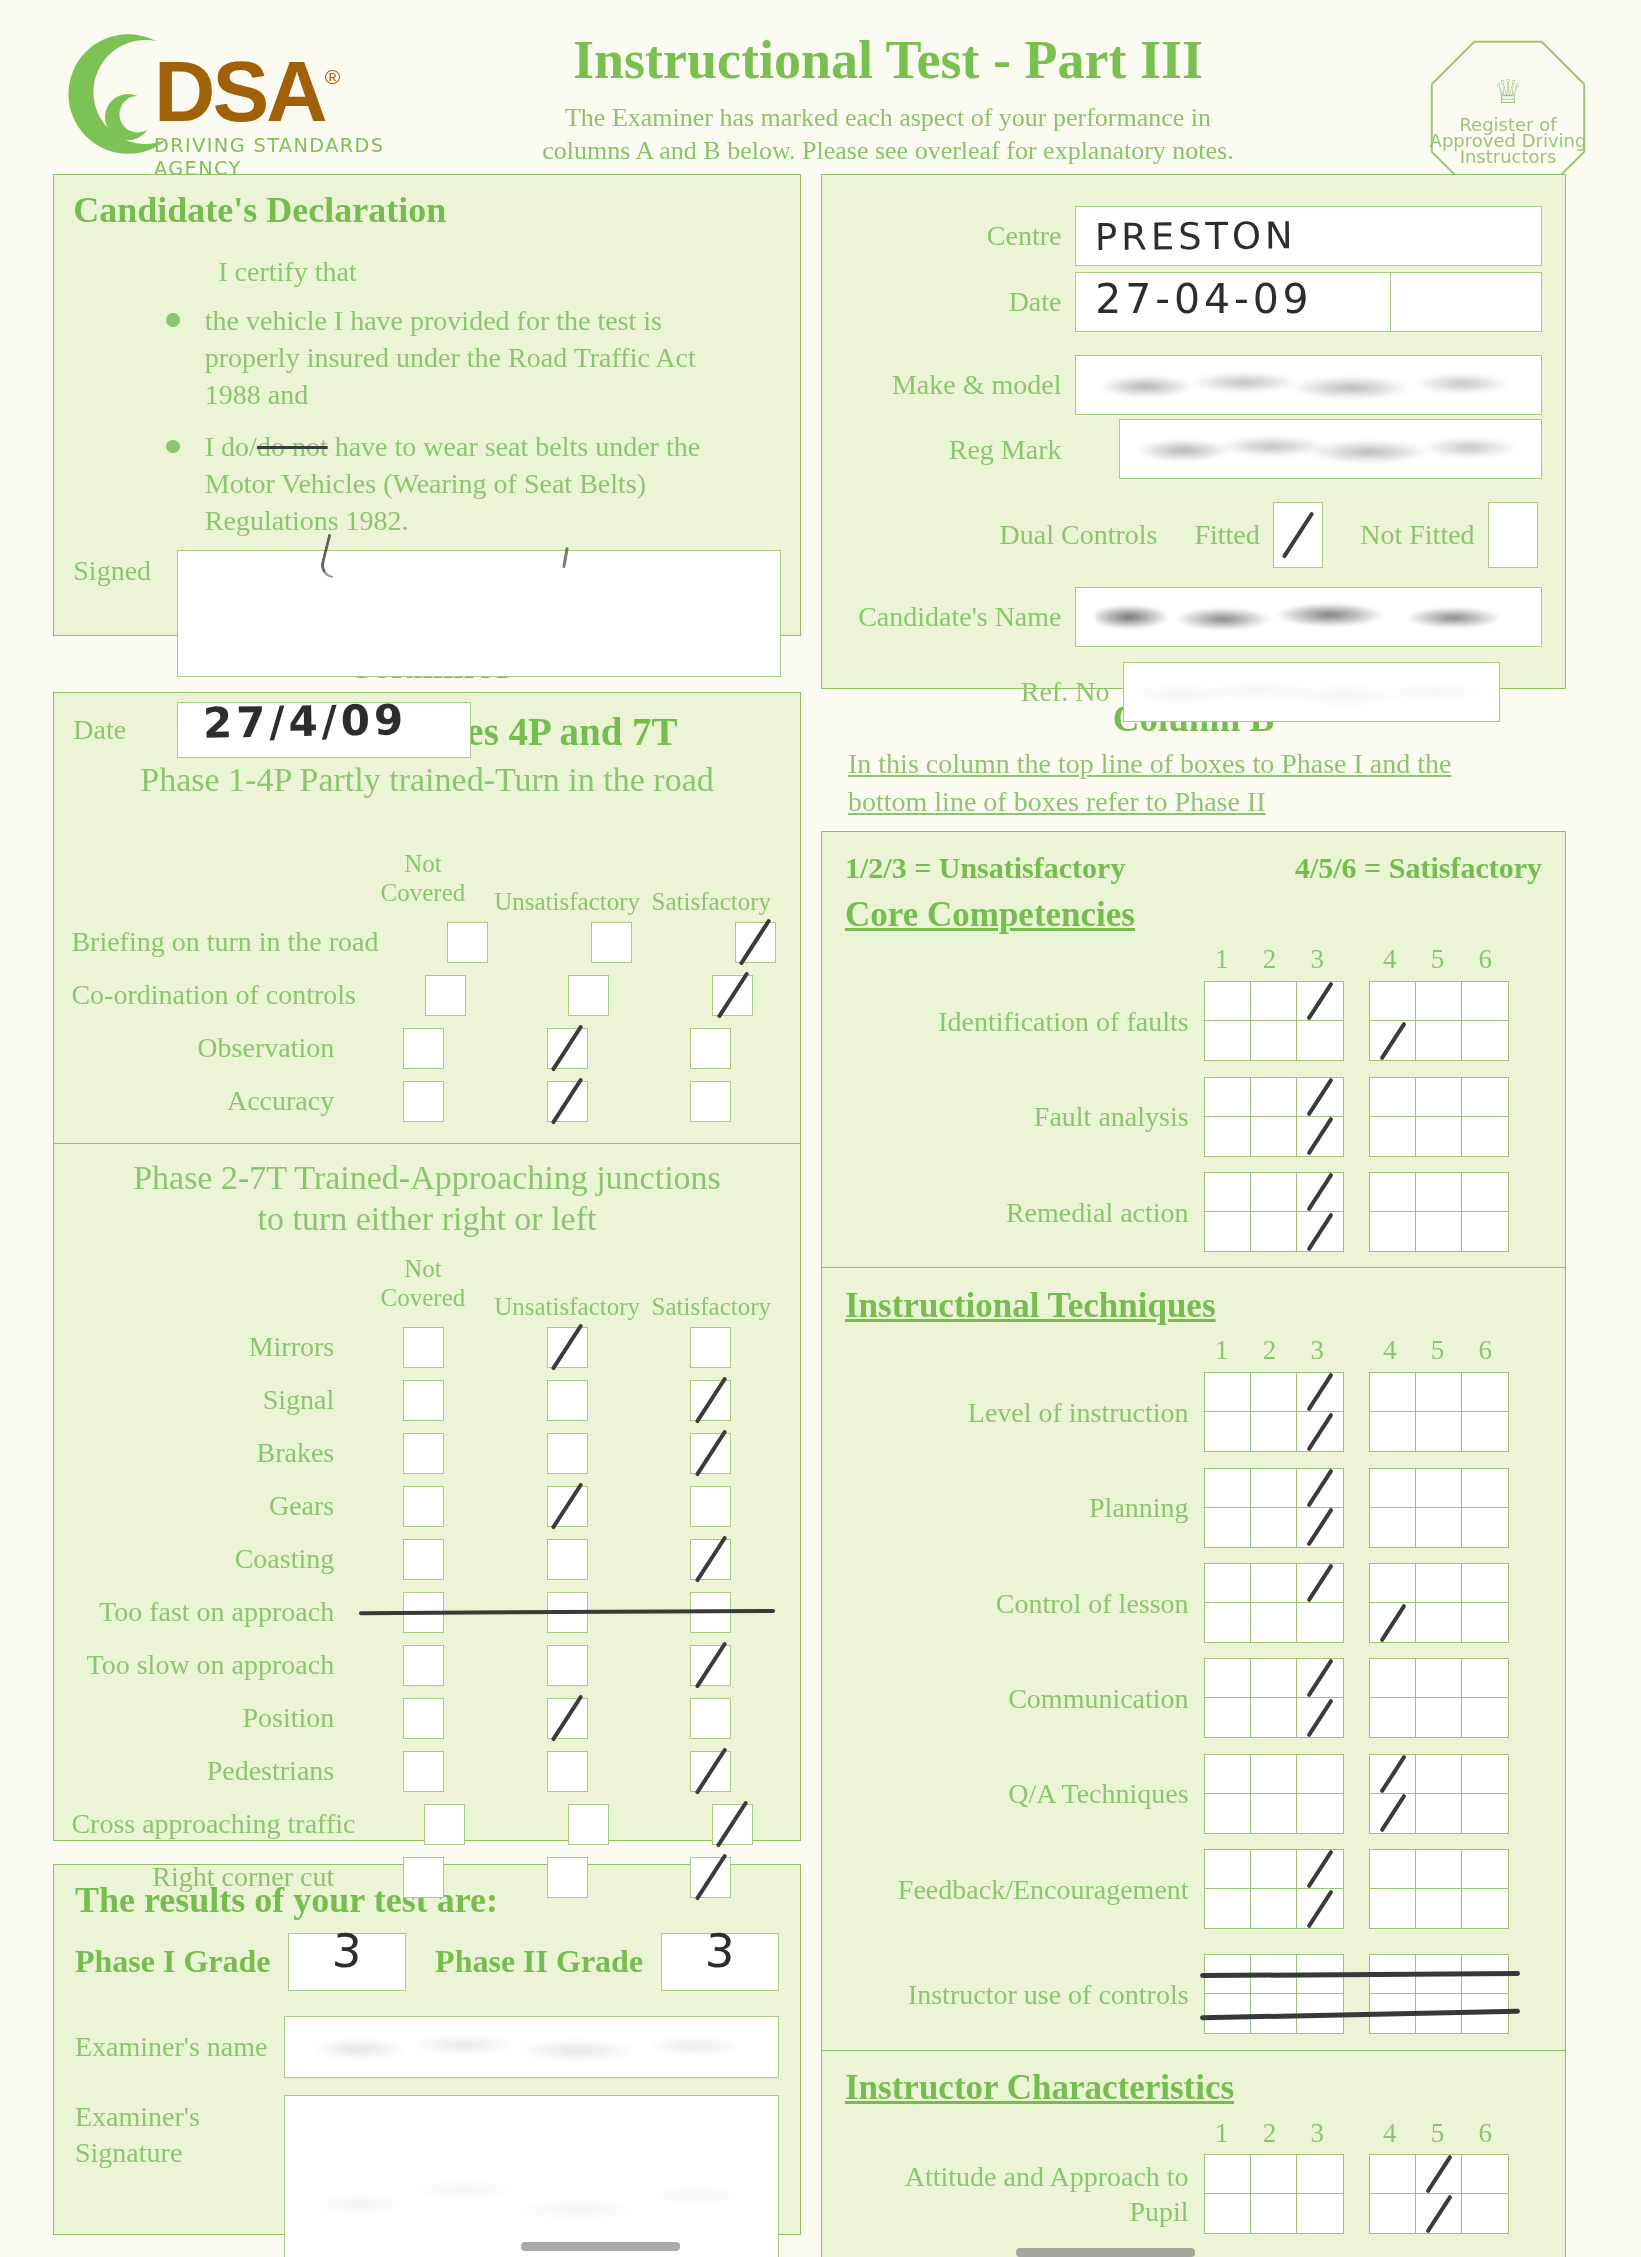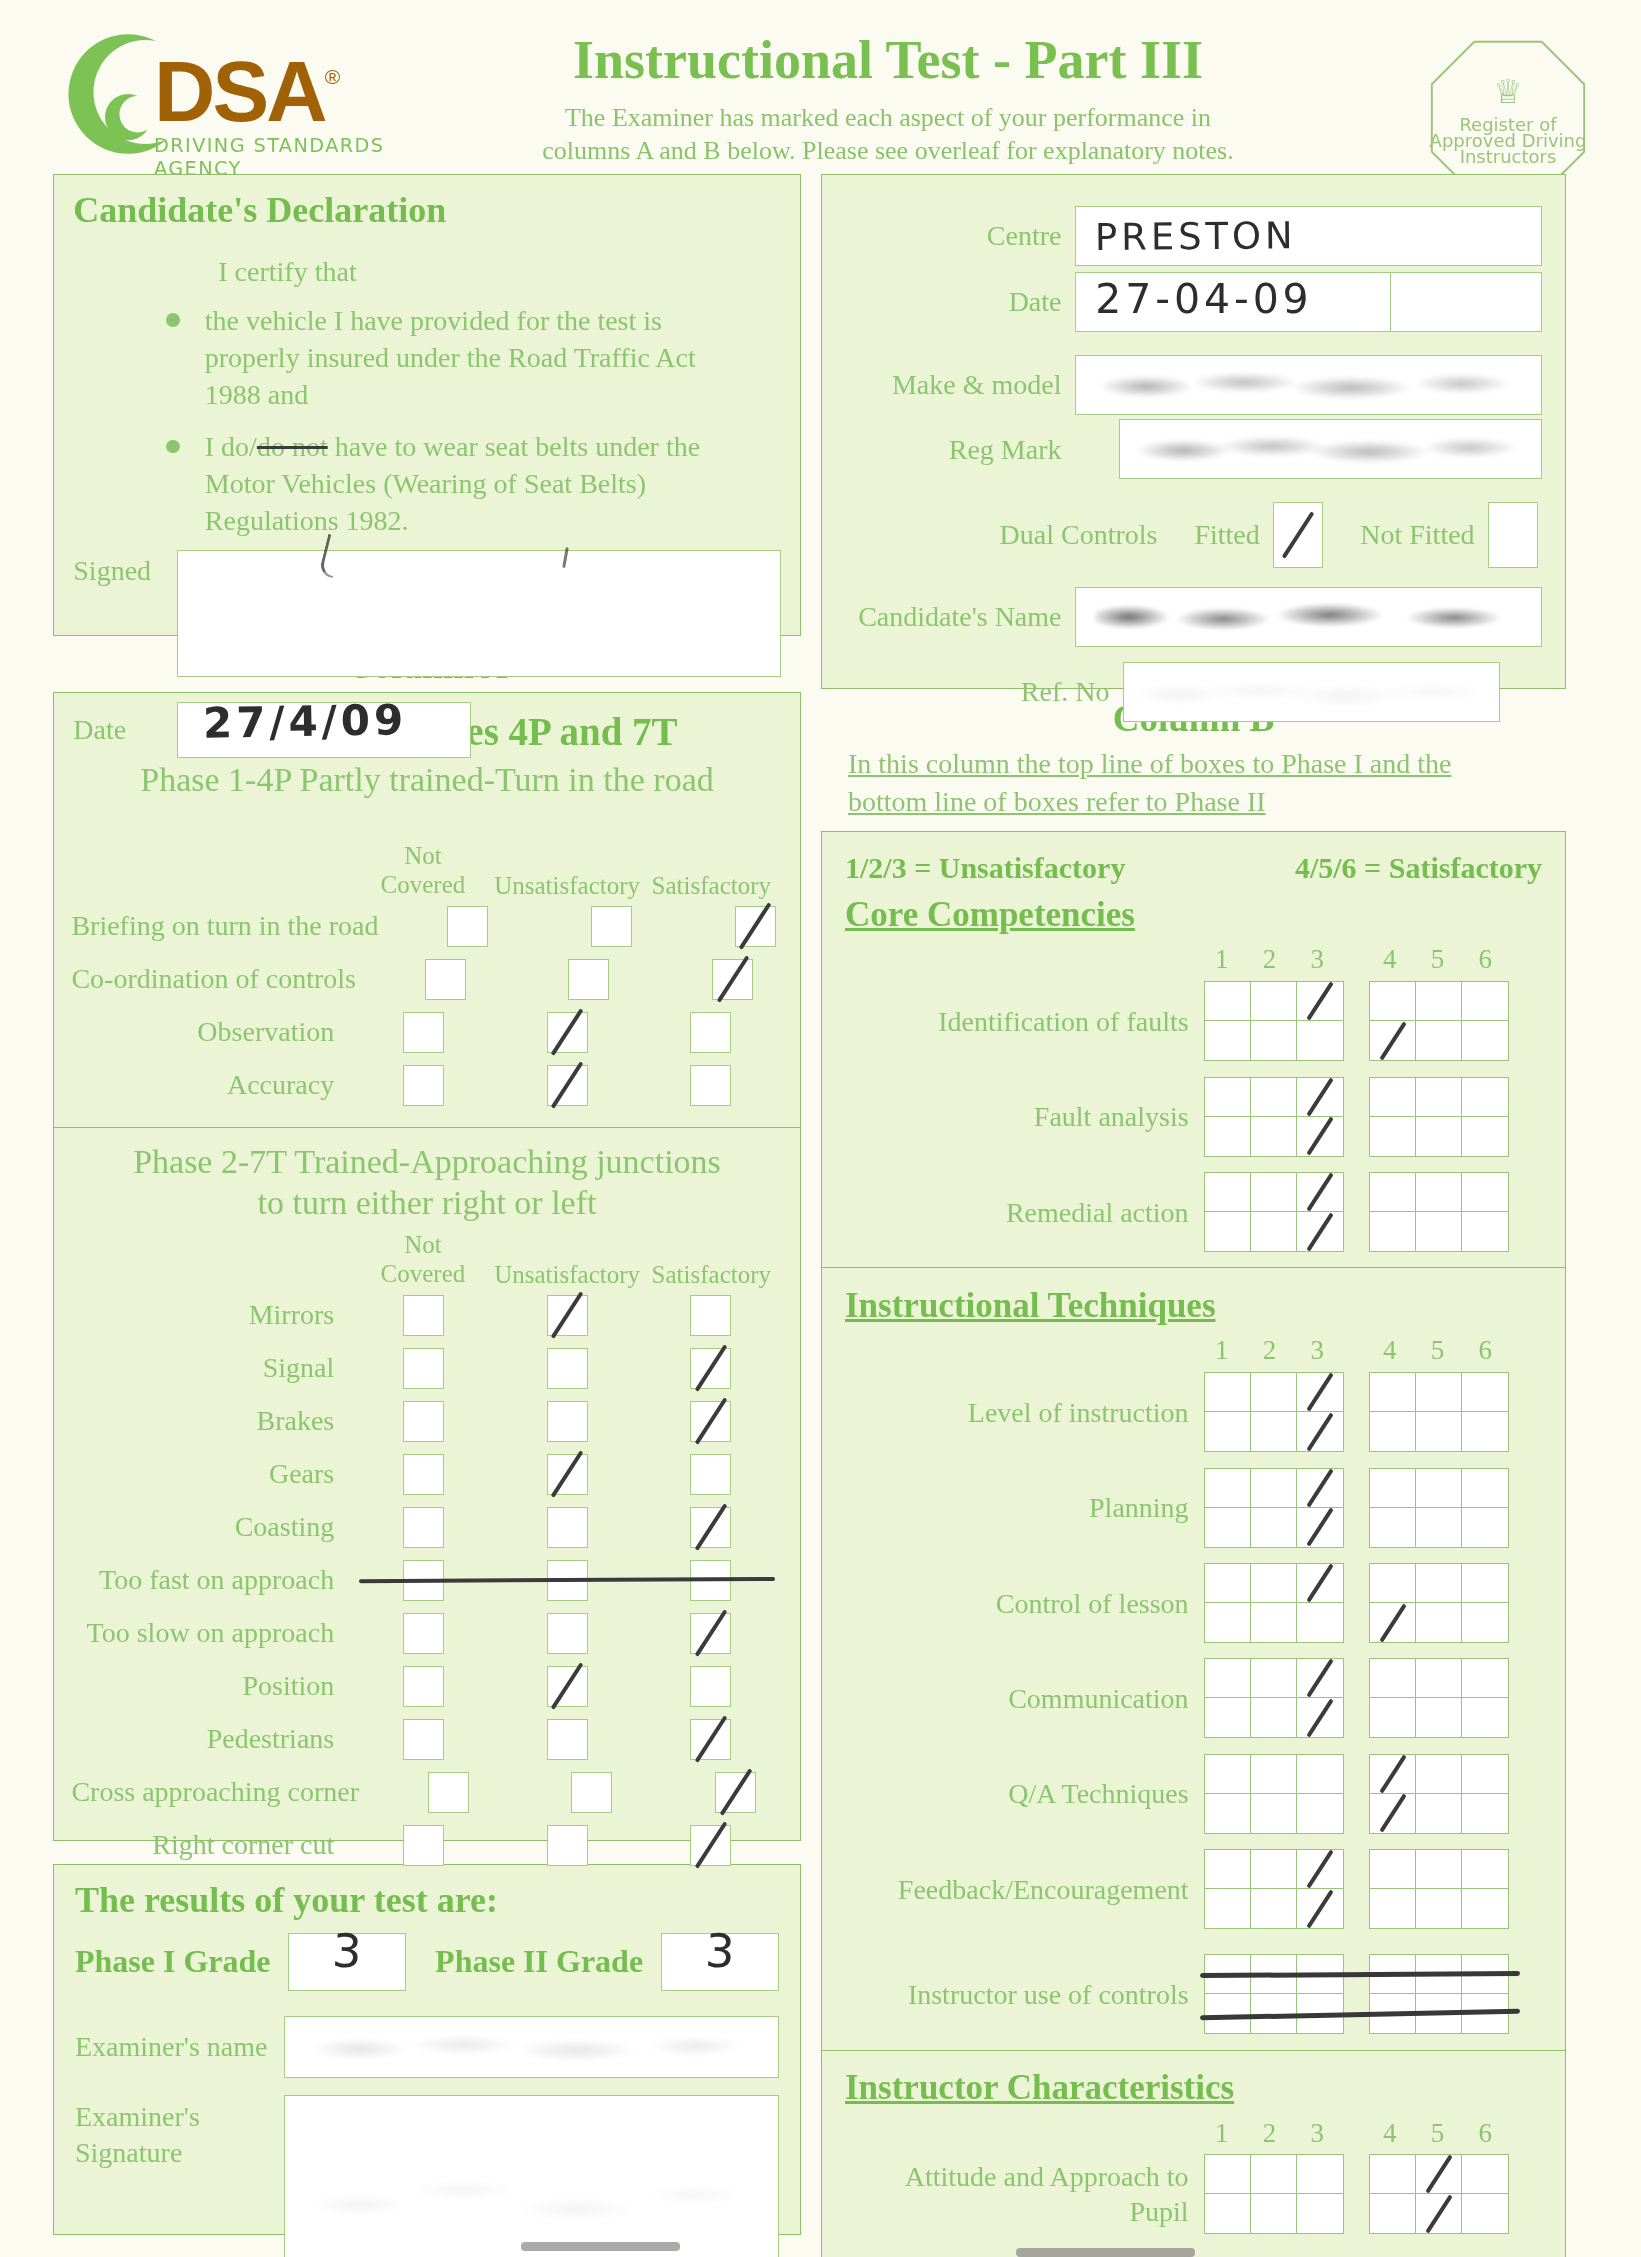--- a/index.html
+++ b/index.html
@@ -95,21 +95,21 @@
   
   .cola-panel { margin-top:5.8px; height:1149px; padding:15.4px 17.4px 0 17.4px; }
   .pst-title { text-align:center; font-size:39px; font-weight:bold; color:#74bd4e; }
   .phase-title { text-align:center; font-size:34px; color:#8cc56f; margin-top:5.8px; line-height:1.2; }
   .phase2-title { width:618px; margin:13.5px auto 0; }
   .aheaders { display:flex; margin-top:42px; }
   .aheaders.tight { margin-top:7.7px; }
   .ahspacer { flex:1; }
   .ahcols { width:431px; display:flex; flex:0 0 auto; }
   .ahcol { flex:1; text-align:center; font-size:25px; color:#8cc56f; white-space:nowrap; align-self:flex-end; }
-  .ahcol .wrapword { white-space:normal; width:89px; margin:0 auto; line-height:1.15; }
+  .ahcol .wrapword { white-space:normal; width:89px; margin:8px auto; line-height:1.15; }
   .arow { display:flex; align-items:center; height:53px; }
   .alabel { flex:1; text-align:right; padding-right:17.4px; font-size:28px; color:#8cc56f; white-space:nowrap; }
   .aboxes { width:431px; display:flex; flex:0 0 auto; position:relative; }
   .acol { flex:1; display:flex; justify-content:center; }
   .acell { width:41px; height:41px; background:#fff; border:1.9px solid #a7cd85; position:relative; }
   .adivider { border-top:1.9px solid #8fbf66; margin:15.4px -17.4px 0 -17.4px; }
 
   .tick { position:absolute; left:50%; top:50%; width:3.9px; height:54px; background:#3b3b3b; border-radius:1.9px; transform:translate(-50%,-50%) rotate(33deg); }
   .btick { height:44px; }
   .hstrike { position:absolute; left:7.7px; right:7.7px; top:50%; height:3.9px; background:#3a3a3a; border-radius:1.9px; transform:translateY(-50%) rotate(-0.3deg); }
@@ -452,21 +452,21 @@
                 <div class="acell"></div>
               </div>
               <div class="acol">
                 <div class="acell">
                   <div class="tick"></div>
                 </div>
               </div>
             </div>
           </div>
           <div class="arow">
-            <div class="alabel">Cross approaching corner</div>
+            <div class="alabel">Cross approaching traffic</div>
             <div class="aboxes">
               <div class="acol">
                 <div class="acell"></div>
               </div>
               <div class="acol">
                 <div class="acell"></div>
               </div>
               <div class="acol">
                 <div class="acell">
                   <div class="tick"></div>

